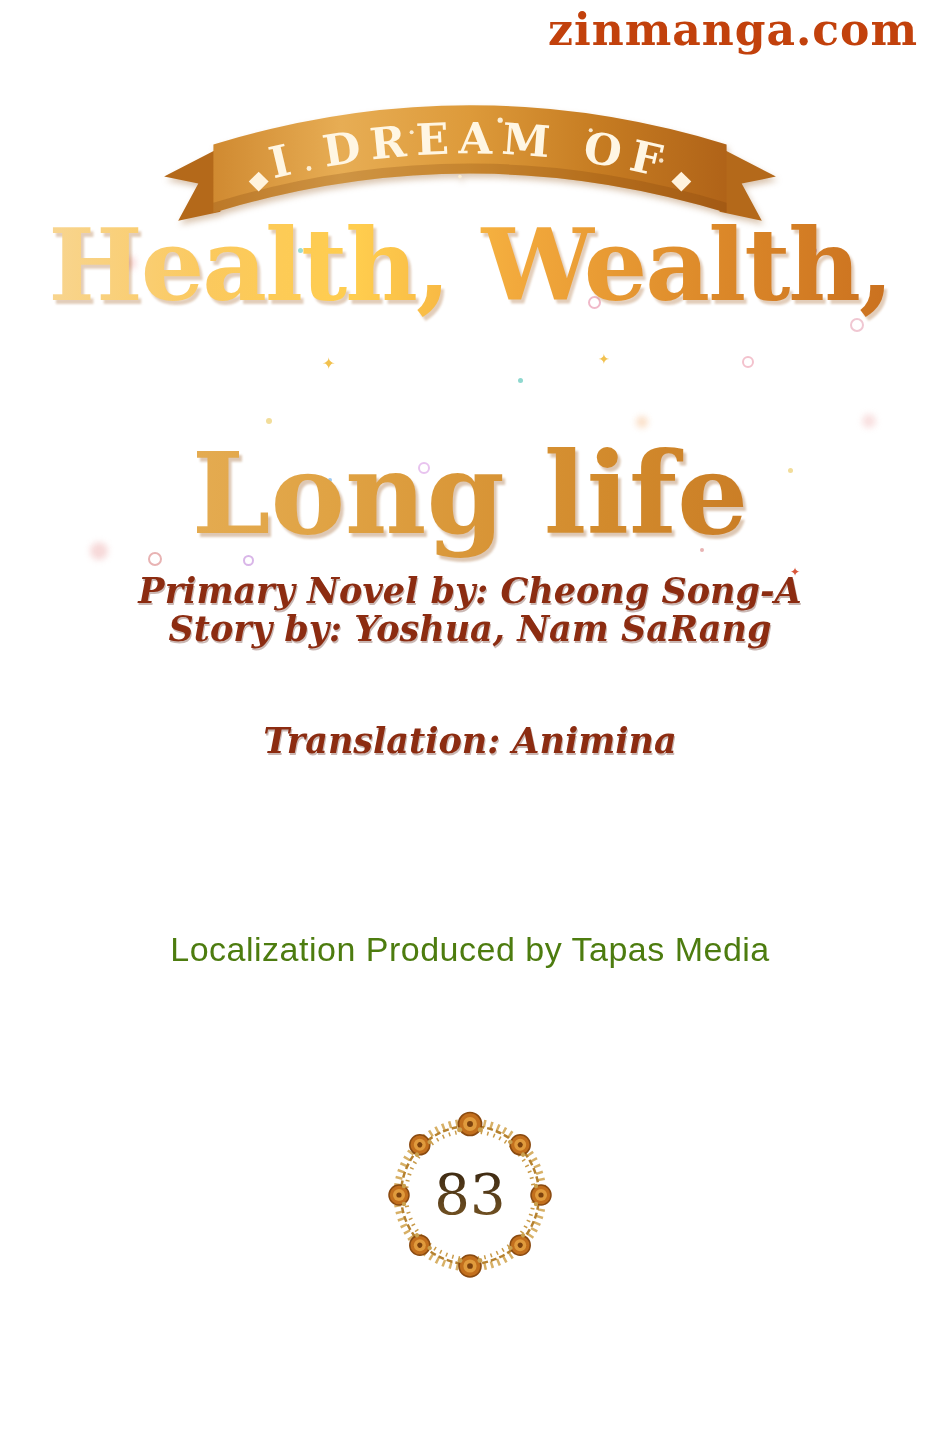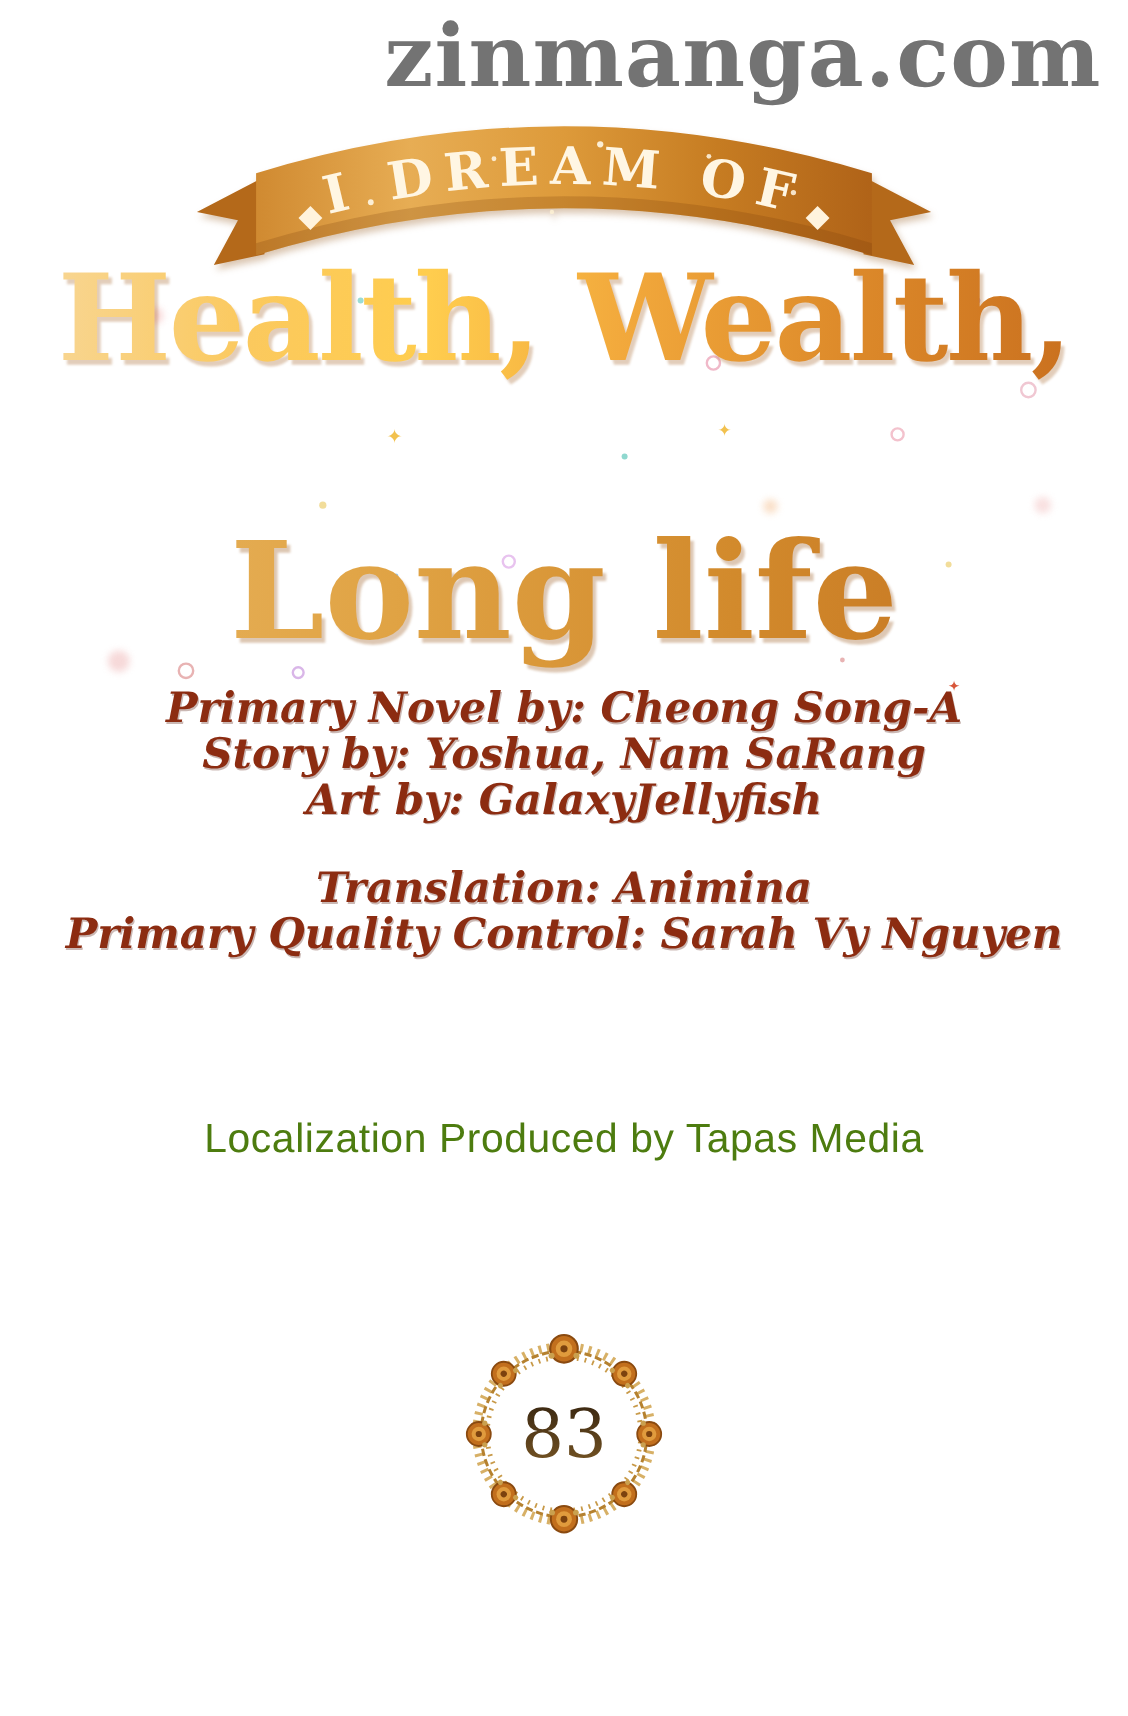--- a/index.html
+++ b/index.html
@@ -13,23 +13,23 @@
     font-family: "DejaVu Serif", serif;
   }
 
   
   .watermark {
     position: absolute;
     top: 4px;
     right: 22px;
     font-family: "DejaVu Serif", serif;
     font-weight: bold;
-    font-size: 72px;
+    font-size: 44px;
     letter-spacing: 1px;
-    color: #737373;
+    color: #c2410c;
     white-space: nowrap;
   }
 
   
   .banner-wrap {
     position: absolute;
     left: 158px;
     top: 84px;
     width: 624px;
     height: 161px;
@@ -189,26 +189,24 @@
       </text>
     </svg>
   </div>
 
   <div class="gold-text title-line1">Health, Wealth,</div>
   <div class="gold-text title-line2">Long life</div>
 
   <div class="credits primary">
     <div class="credit-line">Primary Novel by: Cheong Song-A</div>
     <div class="credit-line">Story by: Yoshua, Nam SaRang</div>
-    <div class="credit-line">Art by: GalaxyJellyfish</div>
   </div>
 
   <div class="credits secondary">
     <div class="credit-line">Translation: Animina</div>
-    <div class="credit-line">Primary Quality Control: Sarah Vy Nguyen</div>
   </div>
 
   <div class="localization">Localization Produced by Tapas Media</div>
 
   <div class="ornament-wrap">
     <svg viewBox="0 0 174 174" width="174" height="174">
       <defs>
         <linearGradient id="numGrad" x1="0" y1="0" x2="0" y2="1">
           <stop offset="0" stop-color="#33220f"></stop>
           <stop offset="1" stop-color="#7d5a26"></stop>

